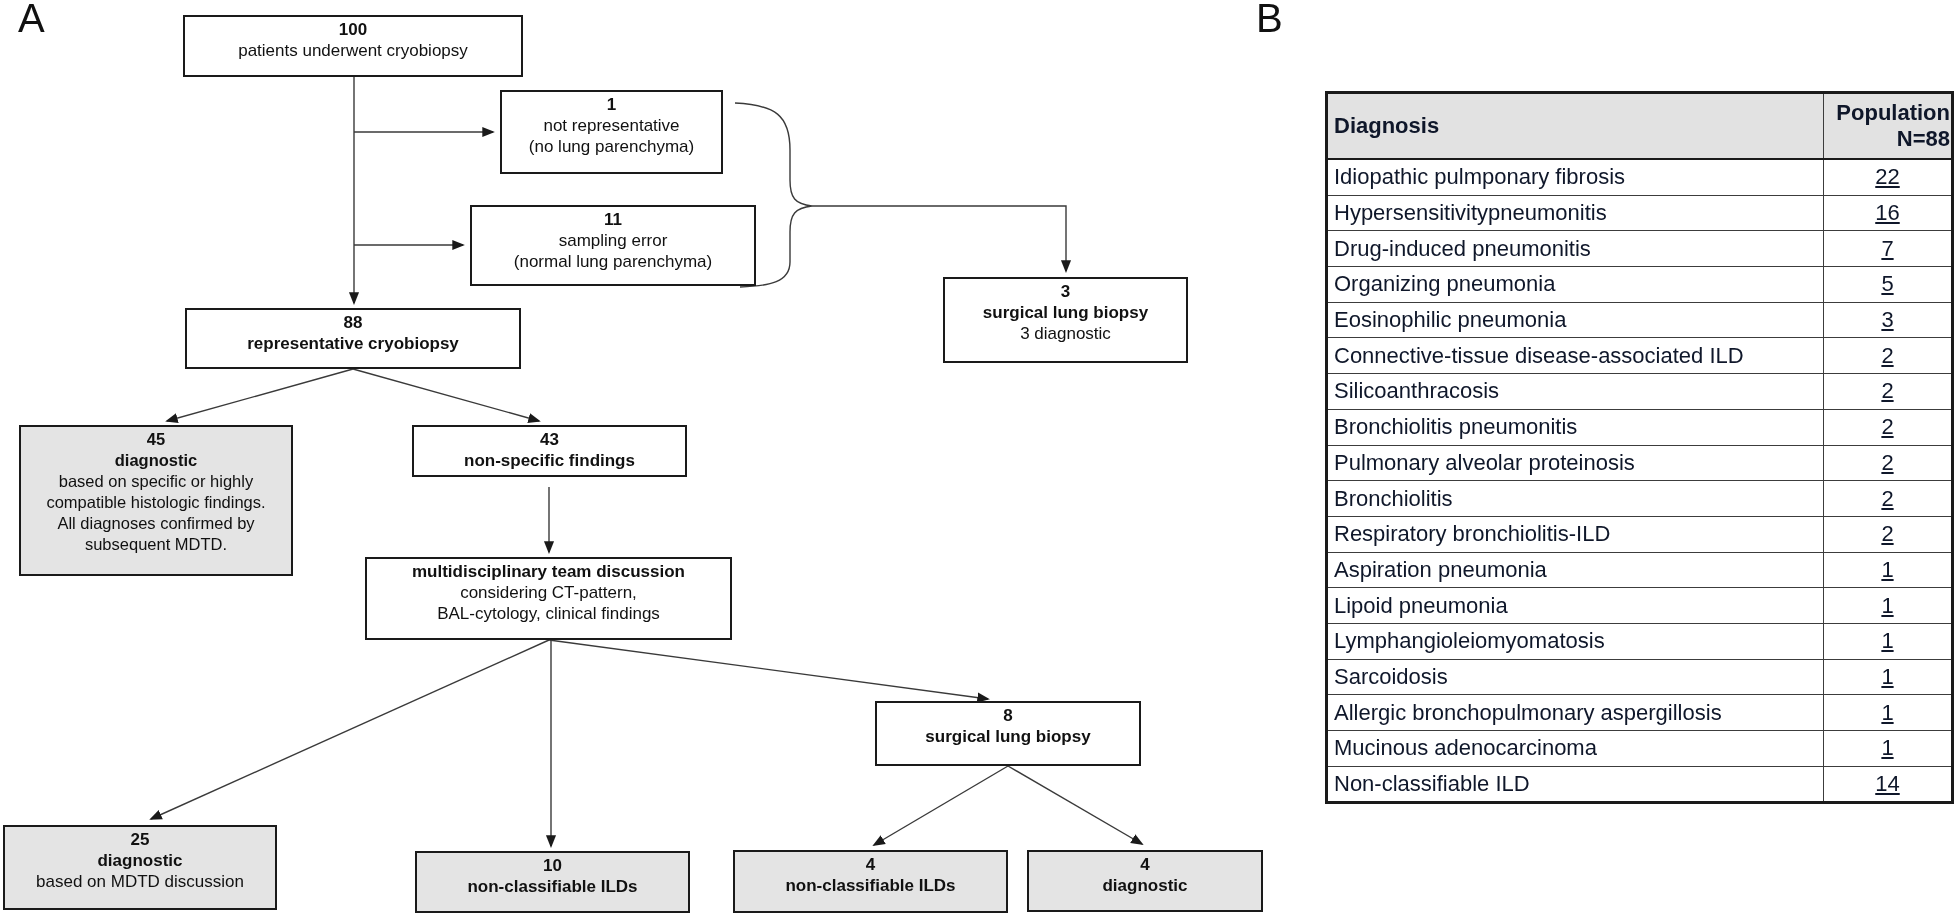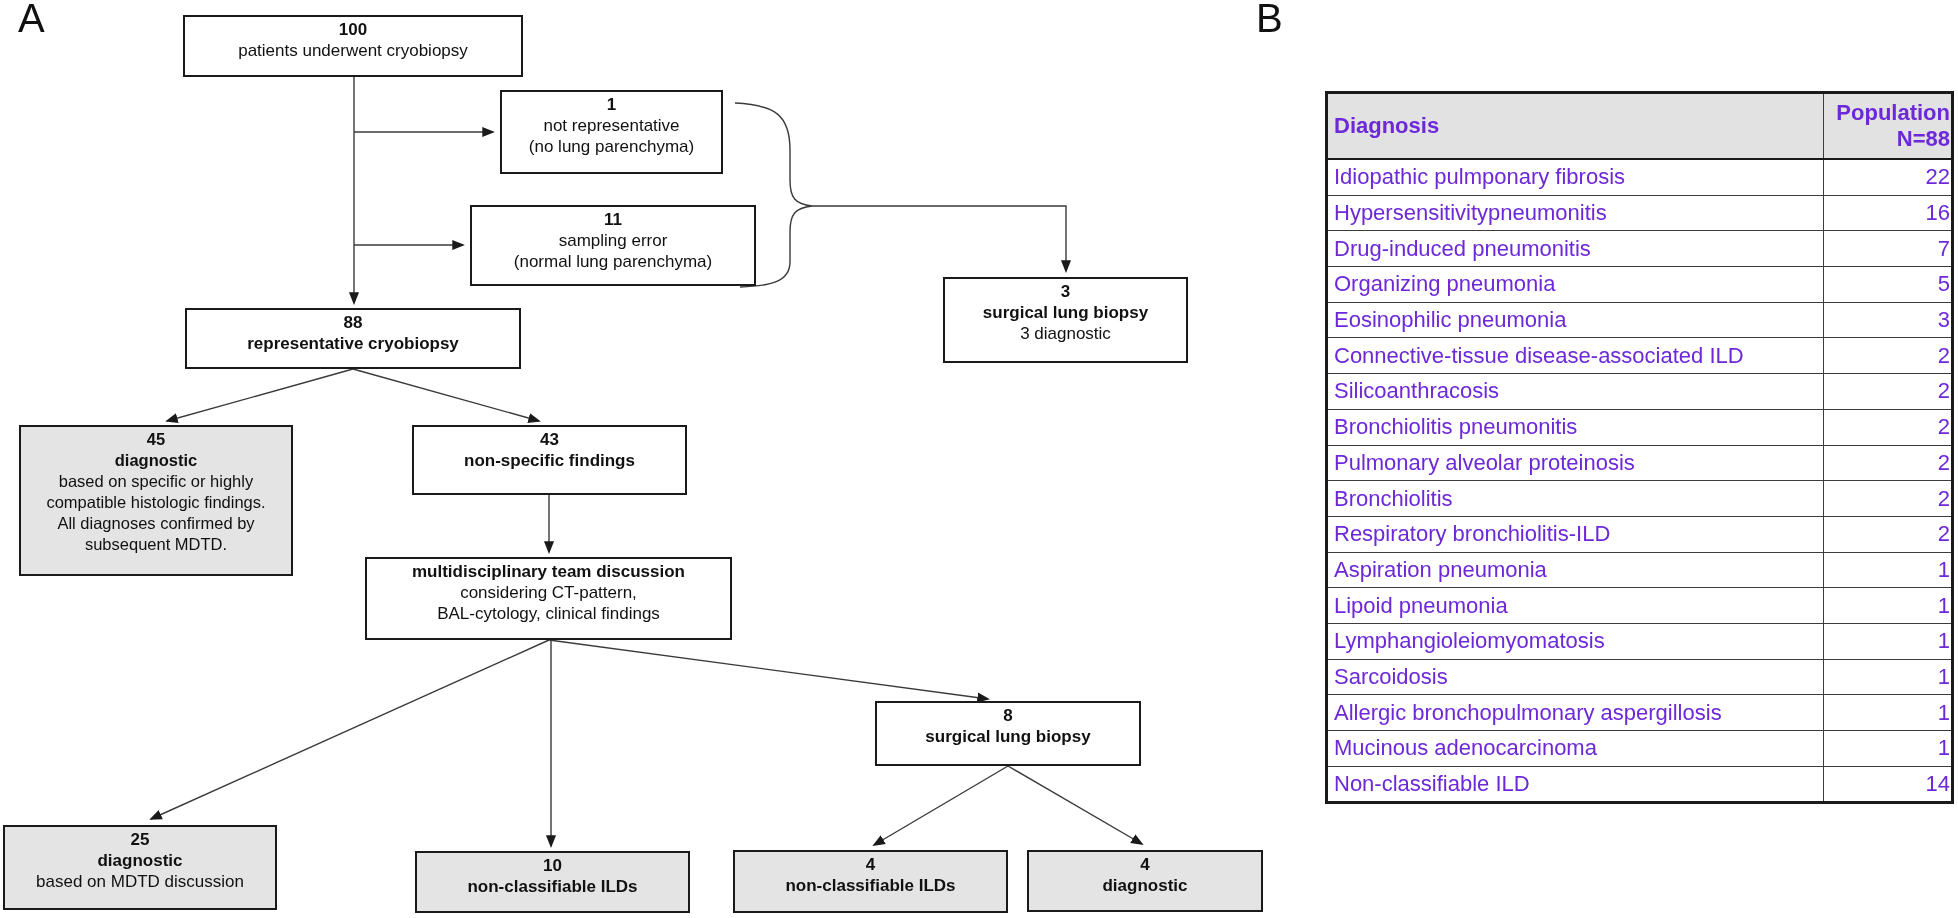--- a/index.html
+++ b/index.html
@@ -21,34 +21,34 @@
   .fc-box .num,.fc-box .bld{font-weight:700;}
   .fc-box .ln{font-weight:400;}
 
   #svg-connectors{position:absolute;left:0;top:0;width:1958px;height:918px;}
   #svg-connectors path{stroke:#3a3a3a;stroke-width:1.4;fill:none;}
 
   
   #table-wrap{position:absolute;left:1325px;top:91px;width:629px;}
   table.diag-table{
     border-collapse:collapse;width:100%;table-layout:fixed;
-    font-size:22px;color:#6d28d9;background:#fff;
+    font-size:22px;color:#0f172a;background:#fff;
   }
   table.diag-table th,table.diag-table td{
     border:1.5px solid #3c3c3c;overflow:hidden;white-space:nowrap;
   }
   table.diag-table{border:3px solid #1a1a1a;}
   table.diag-table th{
     background:#e2e2e2;height:62px;font-weight:700;
     border-bottom:2.5px solid #1a1a1a;
   }
   th.diag-h{text-align:left;padding-left:6px;width:488px;}
   th.pop-h{text-align:right;line-height:26px;border-left:2.5px solid #1a1a1a;}
   td.diag{text-align:left;padding-left:6px;height:32.7px;}
-  td.pop{text-align:right;border-left:2.5px solid #1a1a1a;}
+  td.pop{text-align:center;border-left:2.5px solid #1a1a1a;text-decoration:underline;}
 </style>
 </head>
 <body>
 
 <div id="canvas">
 
   <div id="label-a" class="panel-label">A</div>
   <div id="label-b" class="panel-label">B</div>
 
   <svg id="svg-connectors" viewBox="0 0 1958 918" xmlns="http://www.w3.org/2000/svg">
@@ -102,21 +102,21 @@
 
   <div class="fc-box gray" style="left:19px;top:425px;width:274px;height:151px;font-size:16.5px">
     <div class="num">45</div>
     <div class="bld">diagnostic</div>
     <div class="ln">based on specific or highly</div>
     <div class="ln">compatible histologic findings.</div>
     <div class="ln">All diagnoses confirmed by</div>
     <div class="ln">subsequent MDTD.</div>
   </div>
 
-  <div class="fc-box" style="left:412px;top:425px;width:275px;height:70px">
+  <div class="fc-box" style="left:412px;top:425px;width:275px;height:52px">
     <div class="num">43</div>
     <div class="bld">non-specific findings</div>
   </div>
 
   <div class="fc-box" style="left:365px;top:557px;width:367px;height:83px">
     <div class="bld">multidisciplinary team discussion</div>
     <div class="ln">considering CT-pattern,</div>
     <div class="ln">BAL-cytology, clinical findings</div>
   </div>
 

